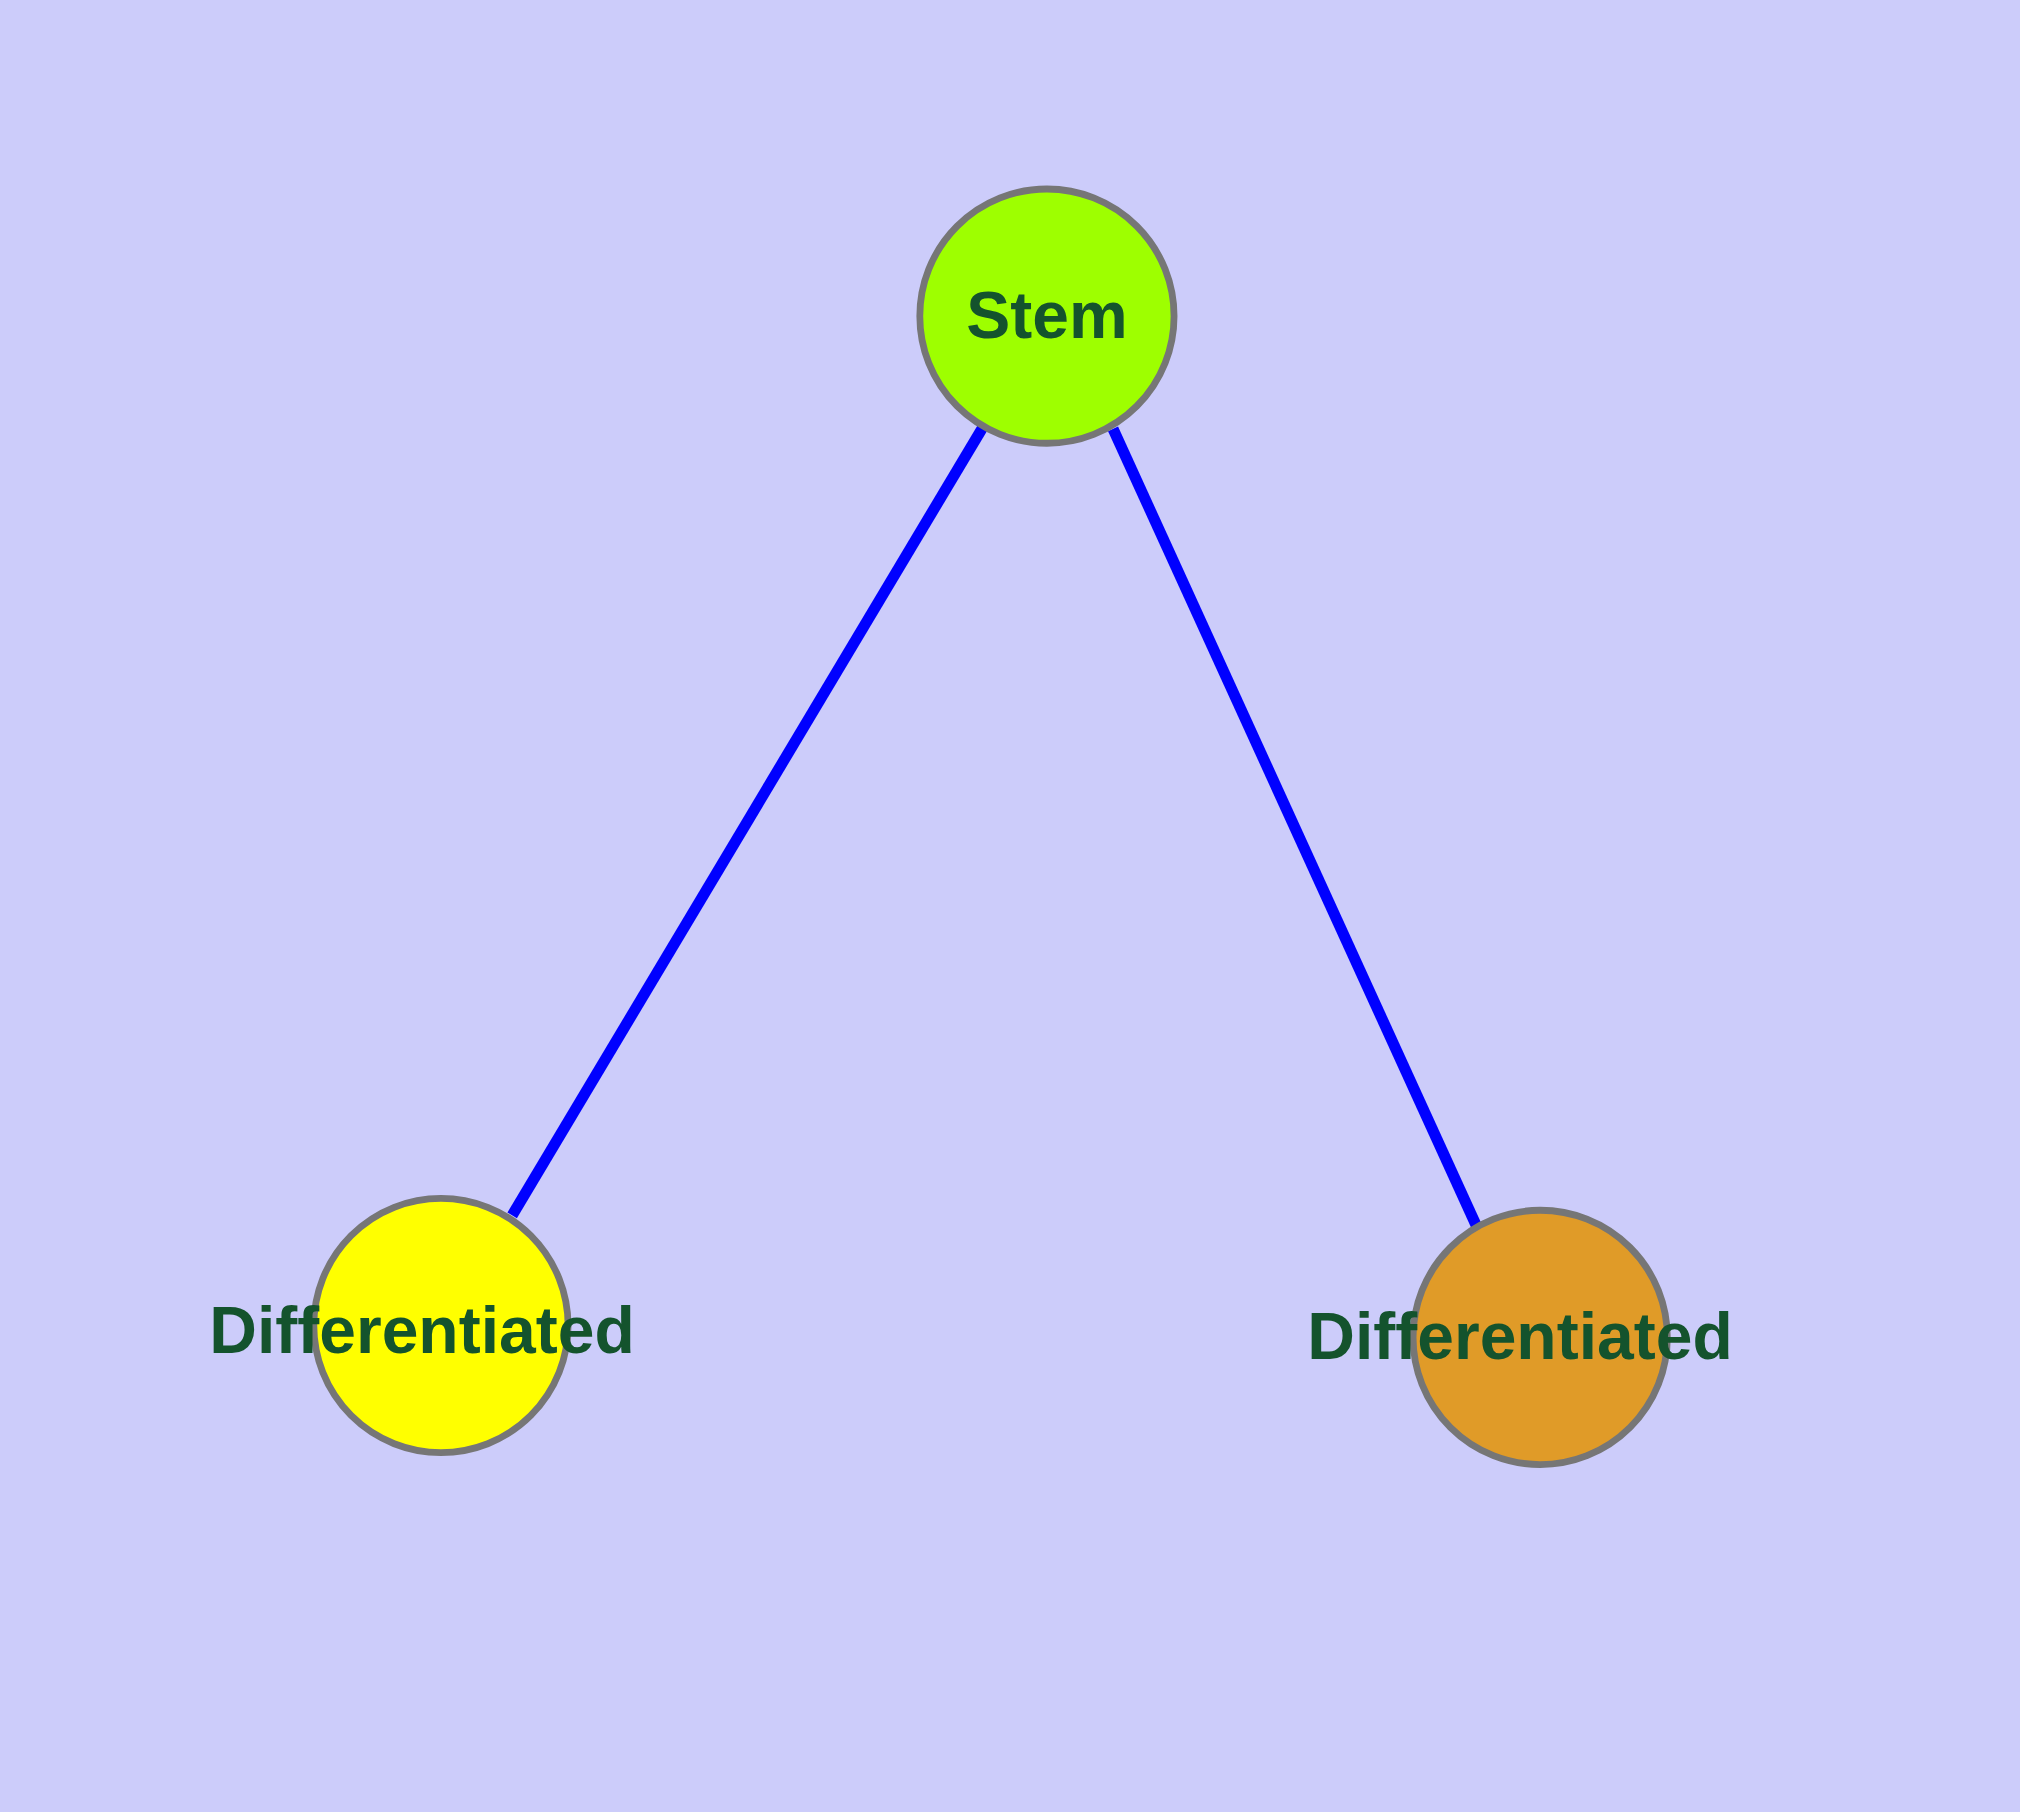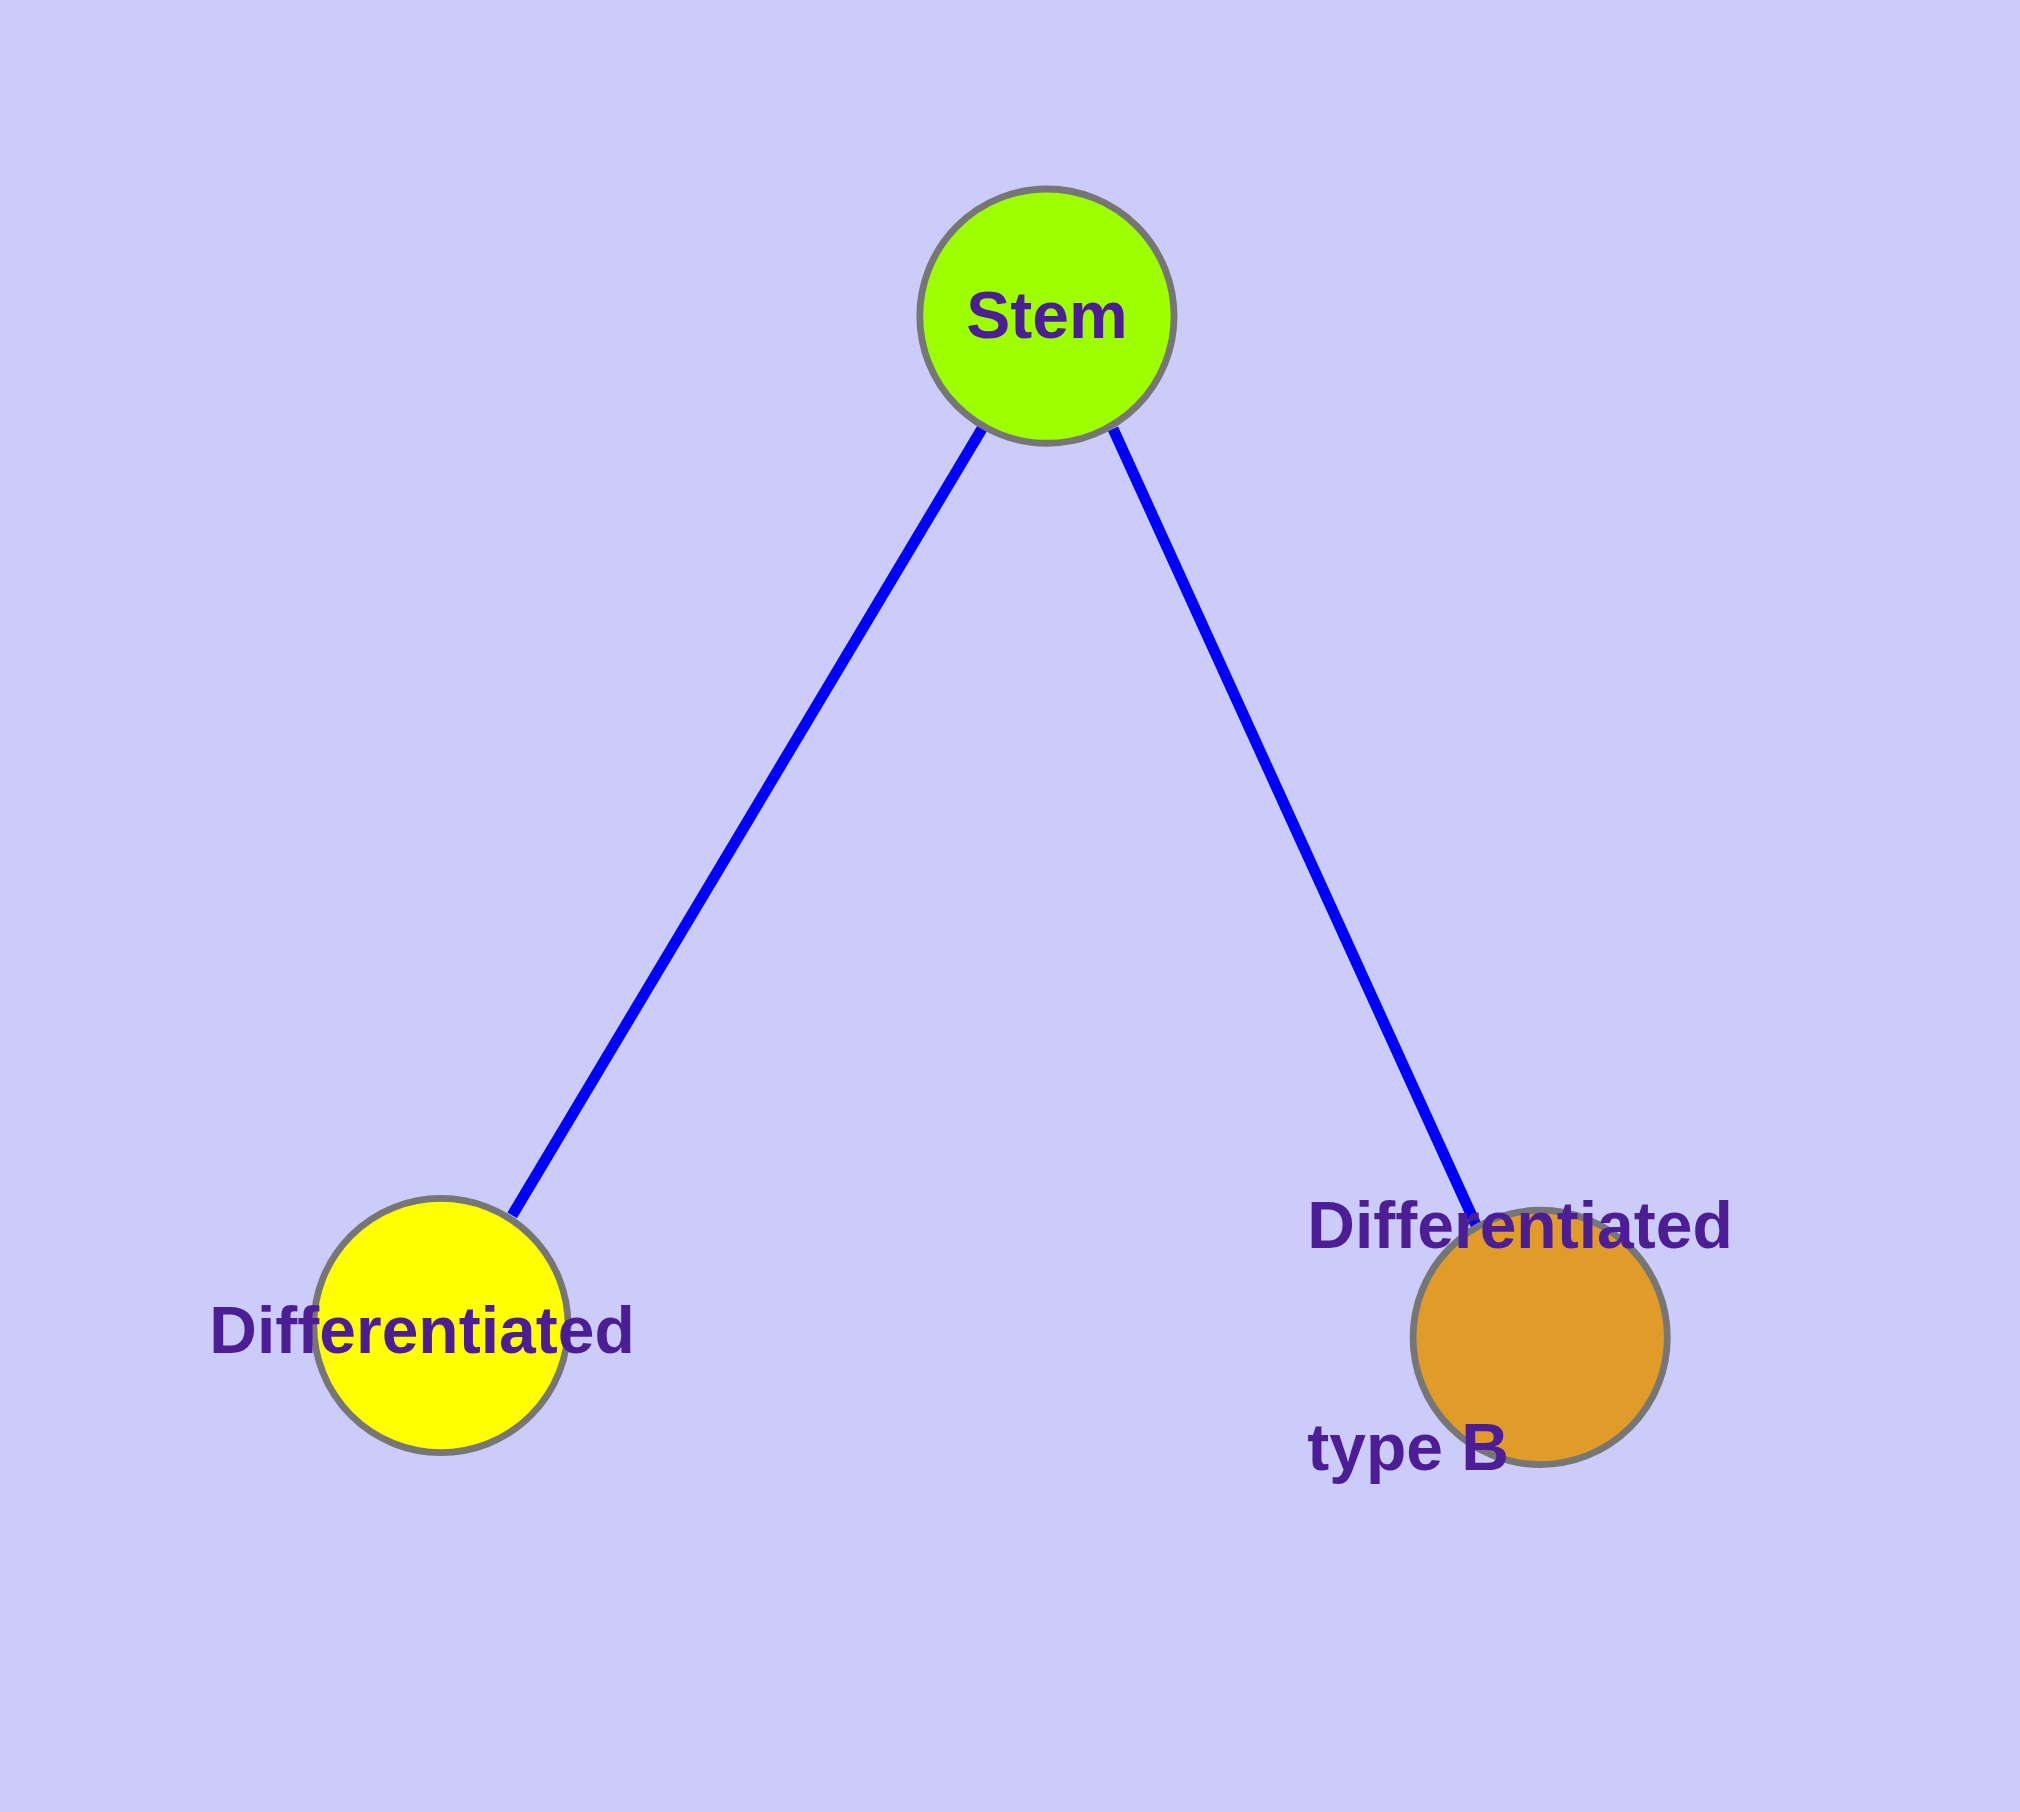--- a/index.html
+++ b/index.html
@@ -19,21 +19,22 @@
     position: absolute;
     left: 0;
     top: 0;
     width: 2021px;
     height: 1812px;
   }
   .node-label {
     position: absolute;
     font-family: "Liberation Sans", sans-serif;
     font-weight: bold;
-    color: #4c1d95;
+    color: #14532d;
+    text-align: center;
     line-height: 1.12;
     white-space: pre;
     pointer-events: none;
     user-select: none;
   }
   #label-stem {
     font-size: 66px;
     left: 1047px;
     top: 316px;
     transform: translate(-50%, -50%);
@@ -73,17 +74,16 @@
   <div class="node-label" id="label-stem">
     <div>Stem</div>
   </div>
 
   <div class="node-label" id="label-type-a">
     <div>Differentiated</div>
   </div>
 
   <div class="node-label" id="label-type-b">
     <div>Differentiated</div>
-    <div>type B</div>
   </div>
 
 </div>
 
 
 </body></html>

